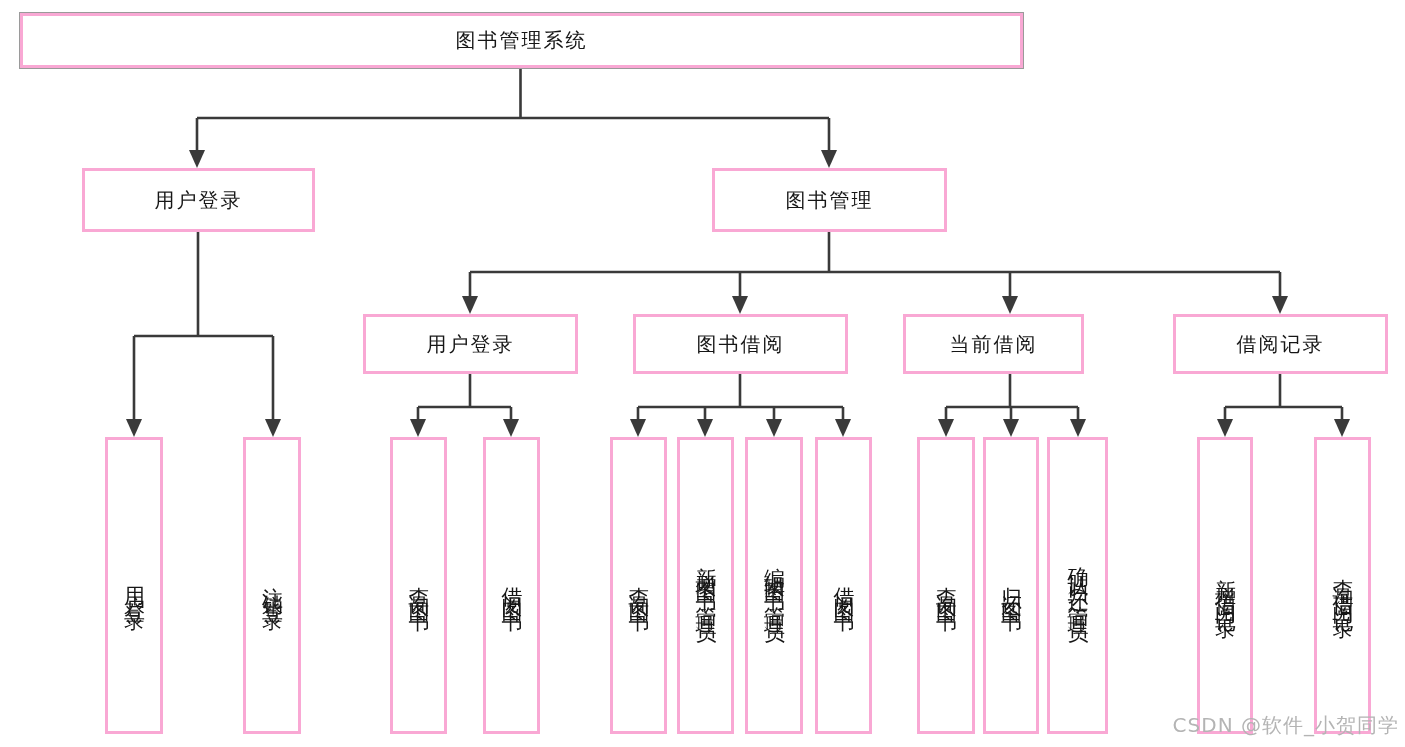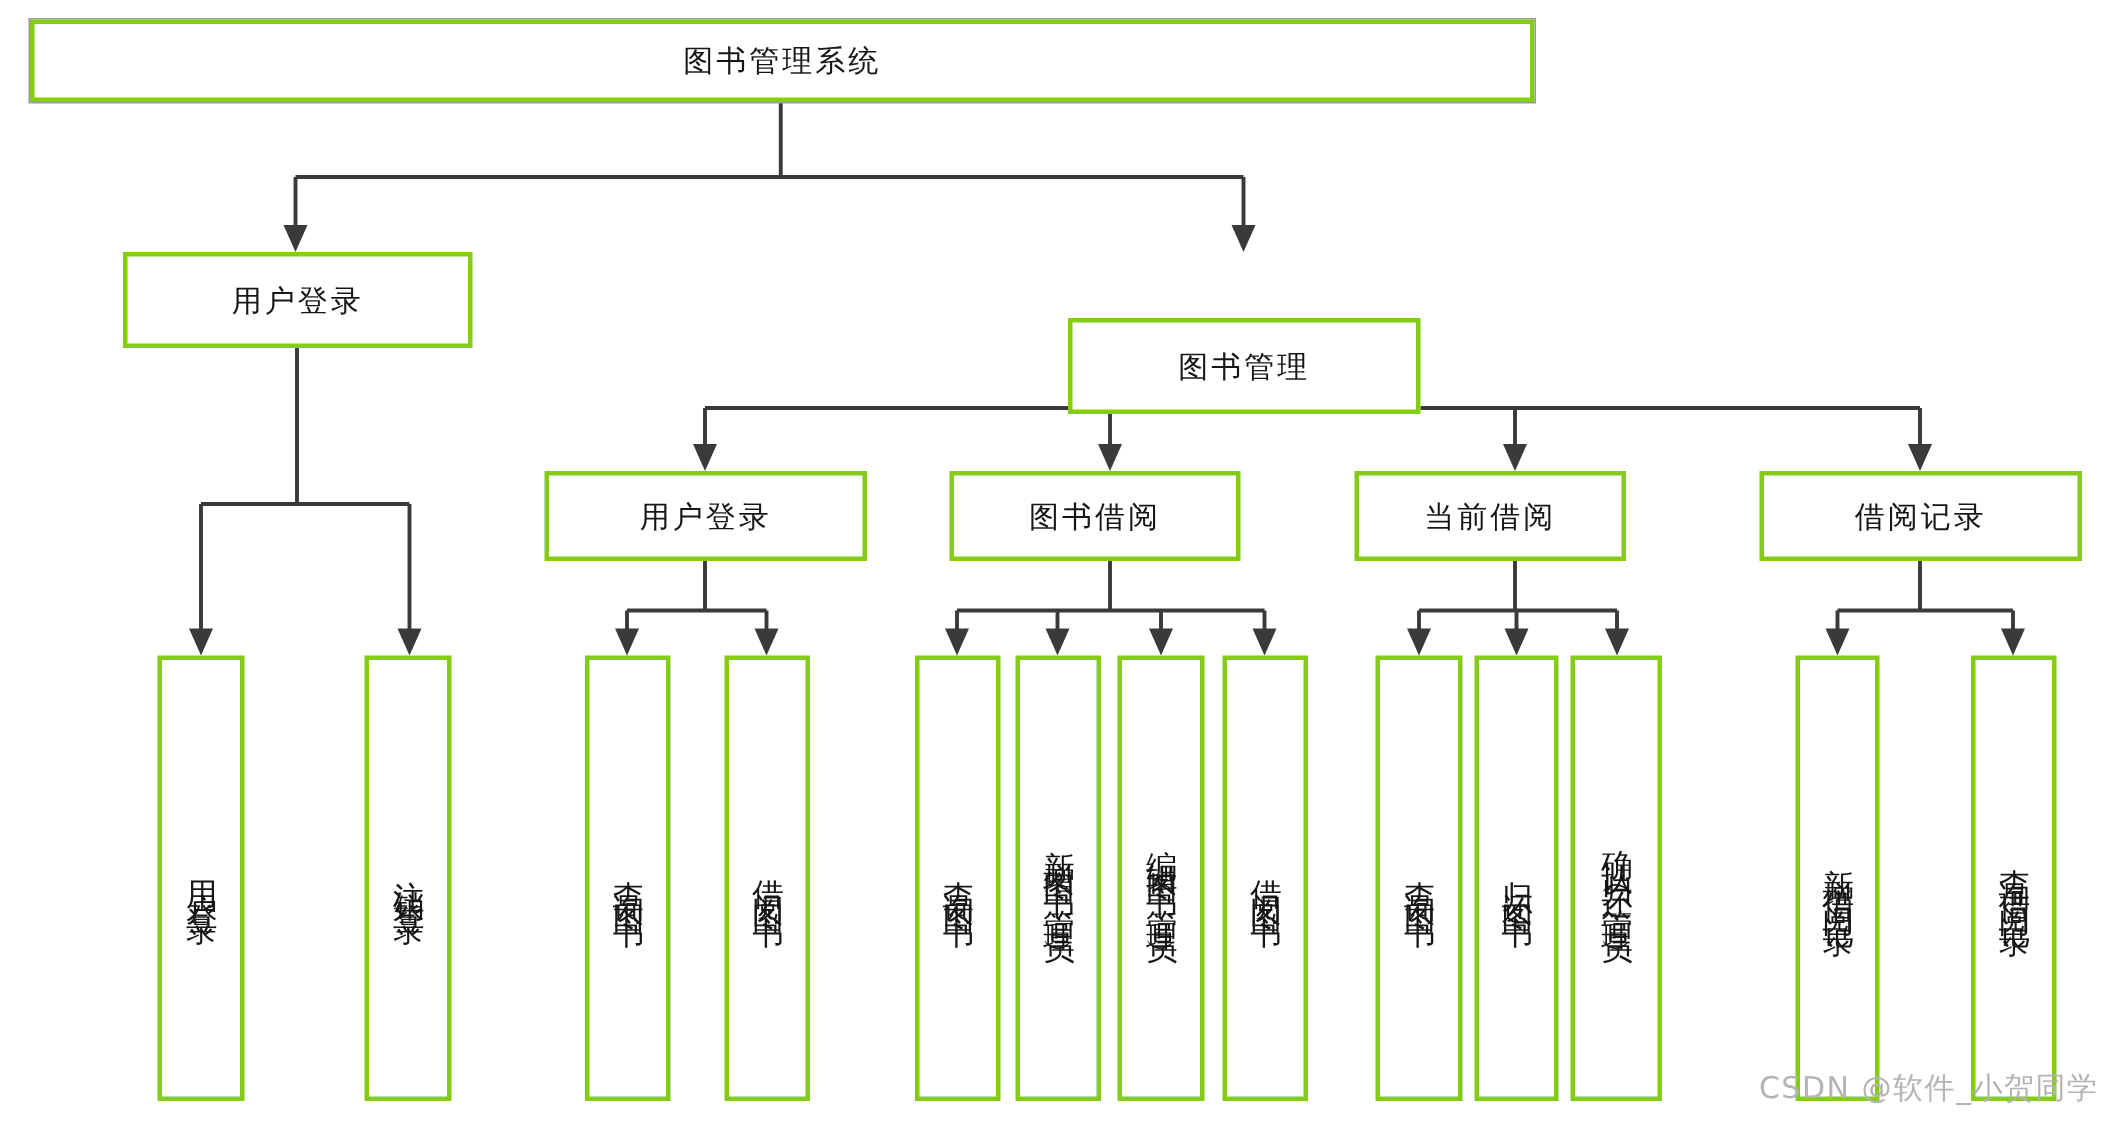--- a/index.html
+++ b/index.html
@@ -12,21 +12,21 @@
     overflow: hidden;
   }
   .connector-svg {
     position: absolute;
     left: 0; top: 0;
     width: 1405px; height: 747px;
   }
   .node {
     position: absolute;
     box-sizing: border-box;
-    border: 3px solid #84cc16;
+    border: 3px solid #f9a8d4;
     background: #ffffff;
     display: flex;
     align-items: center;
     justify-content: center;
     color: #161616;
   }
   .hbox { font-size: 20px; letter-spacing: 2px; }
   .root-box { box-shadow: 0 0 0 1px #9a9a9a; }
   .vbox span {
     writing-mode: vertical-rl;
@@ -88,28 +88,28 @@
     <path d="M1334 419 L1350 419 L1342 437 Z" fill="#3a3a3a"></path>
   </svg>
 
   <div class="node hbox root-box" style="left:20px; top:13px; width:1003px; height:55px;">
     <span>图书管理系统</span>
   </div>
 
   <div class="node hbox" style="left:82px; top:168px; width:233px; height:64px;">
     <span>用户登录</span>
   </div>
-  <div class="node hbox" style="left:712px; top:168px; width:235px; height:64px;margin-top:44px;">
+  <div class="node hbox" style="left:712px; top:168px; width:235px; height:64px;">
     <span>图书管理</span>
   </div>
 
   <div class="node hbox" style="left:363px; top:314px; width:215px; height:60px;">
     <span>用户登录</span>
   </div>
-  <div class="node hbox" style="left:633px; top:314px; width:194px; height:60px;">
+  <div class="node hbox" style="left:633px; top:314px; width:215px; height:60px;">
     <span>图书借阅</span>
   </div>
   <div class="node hbox" style="left:903px; top:314px; width:181px; height:60px;">
     <span>当前借阅</span>
   </div>
   <div class="node hbox" style="left:1173px; top:314px; width:215px; height:60px;">
     <span>借阅记录</span>
   </div>
 
   <div class="node vbox" style="left:105px; top:437px; width:58px; height:297px;">

